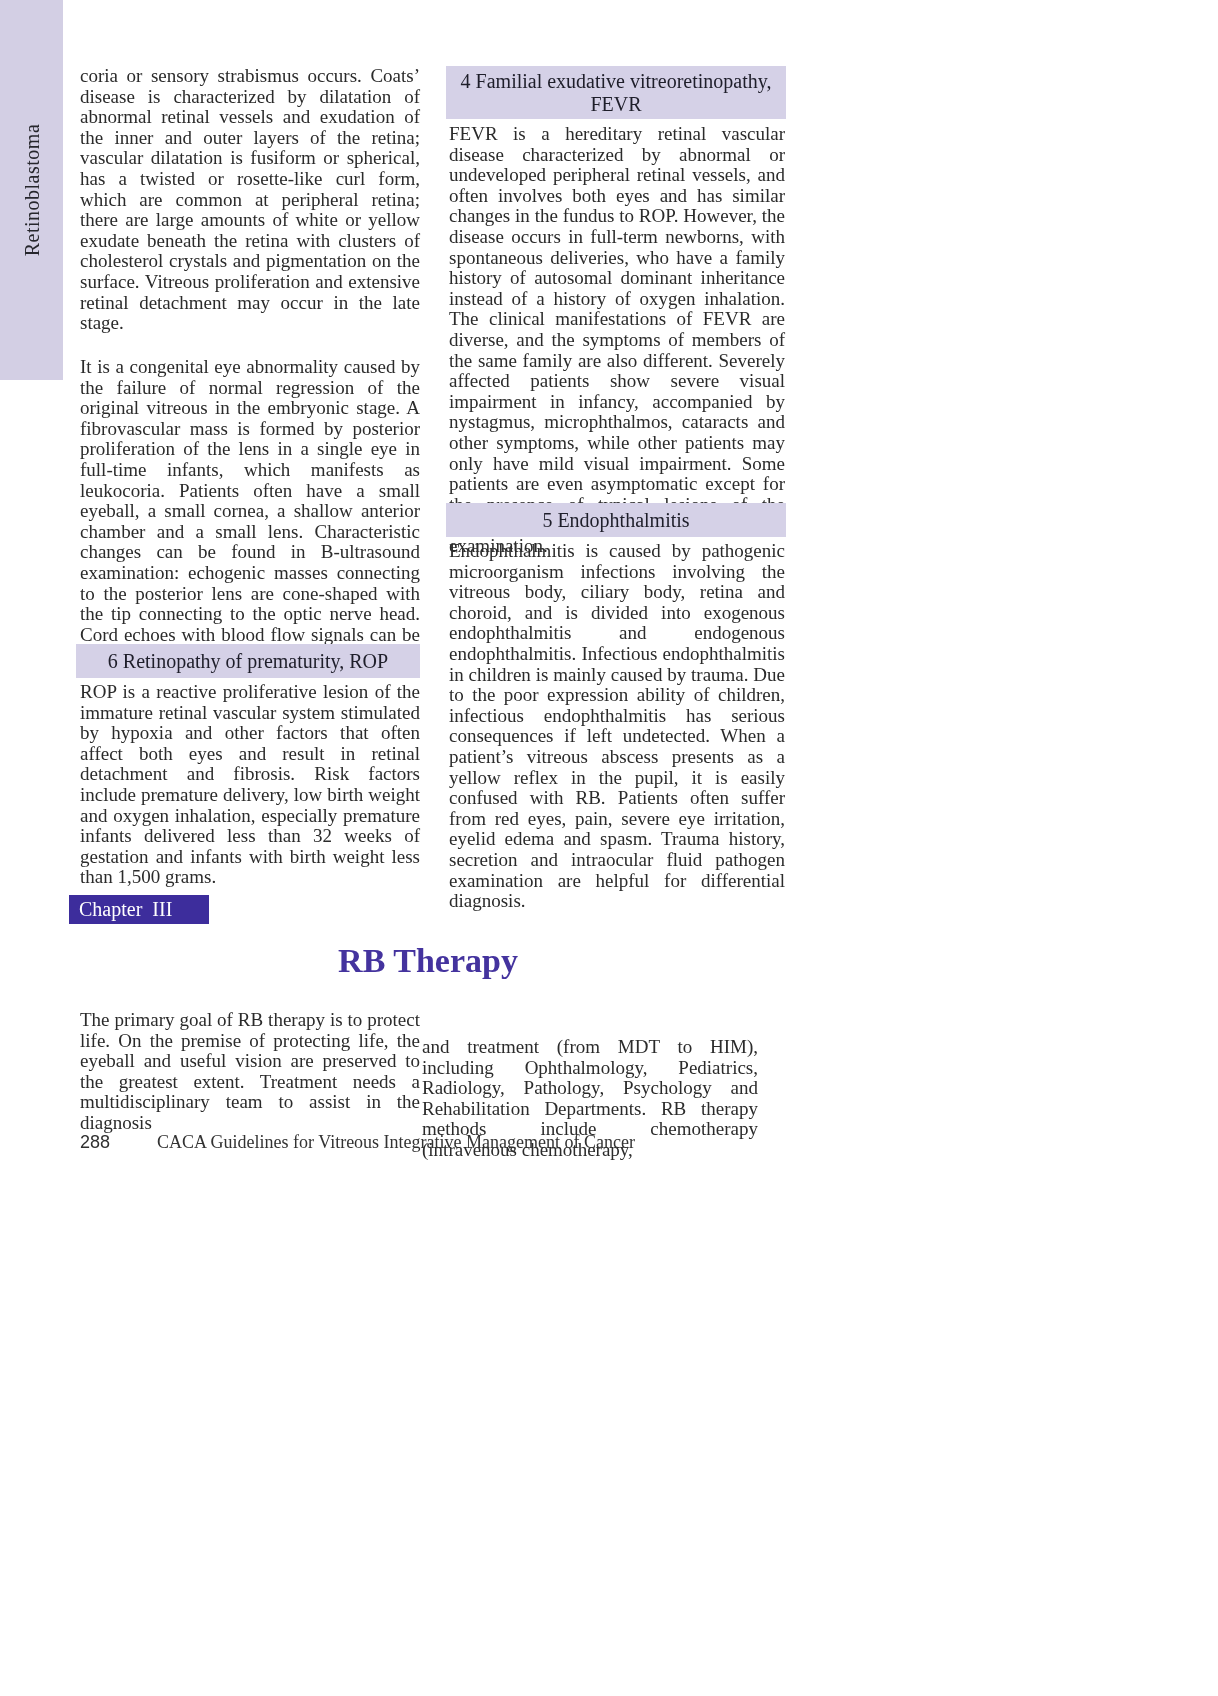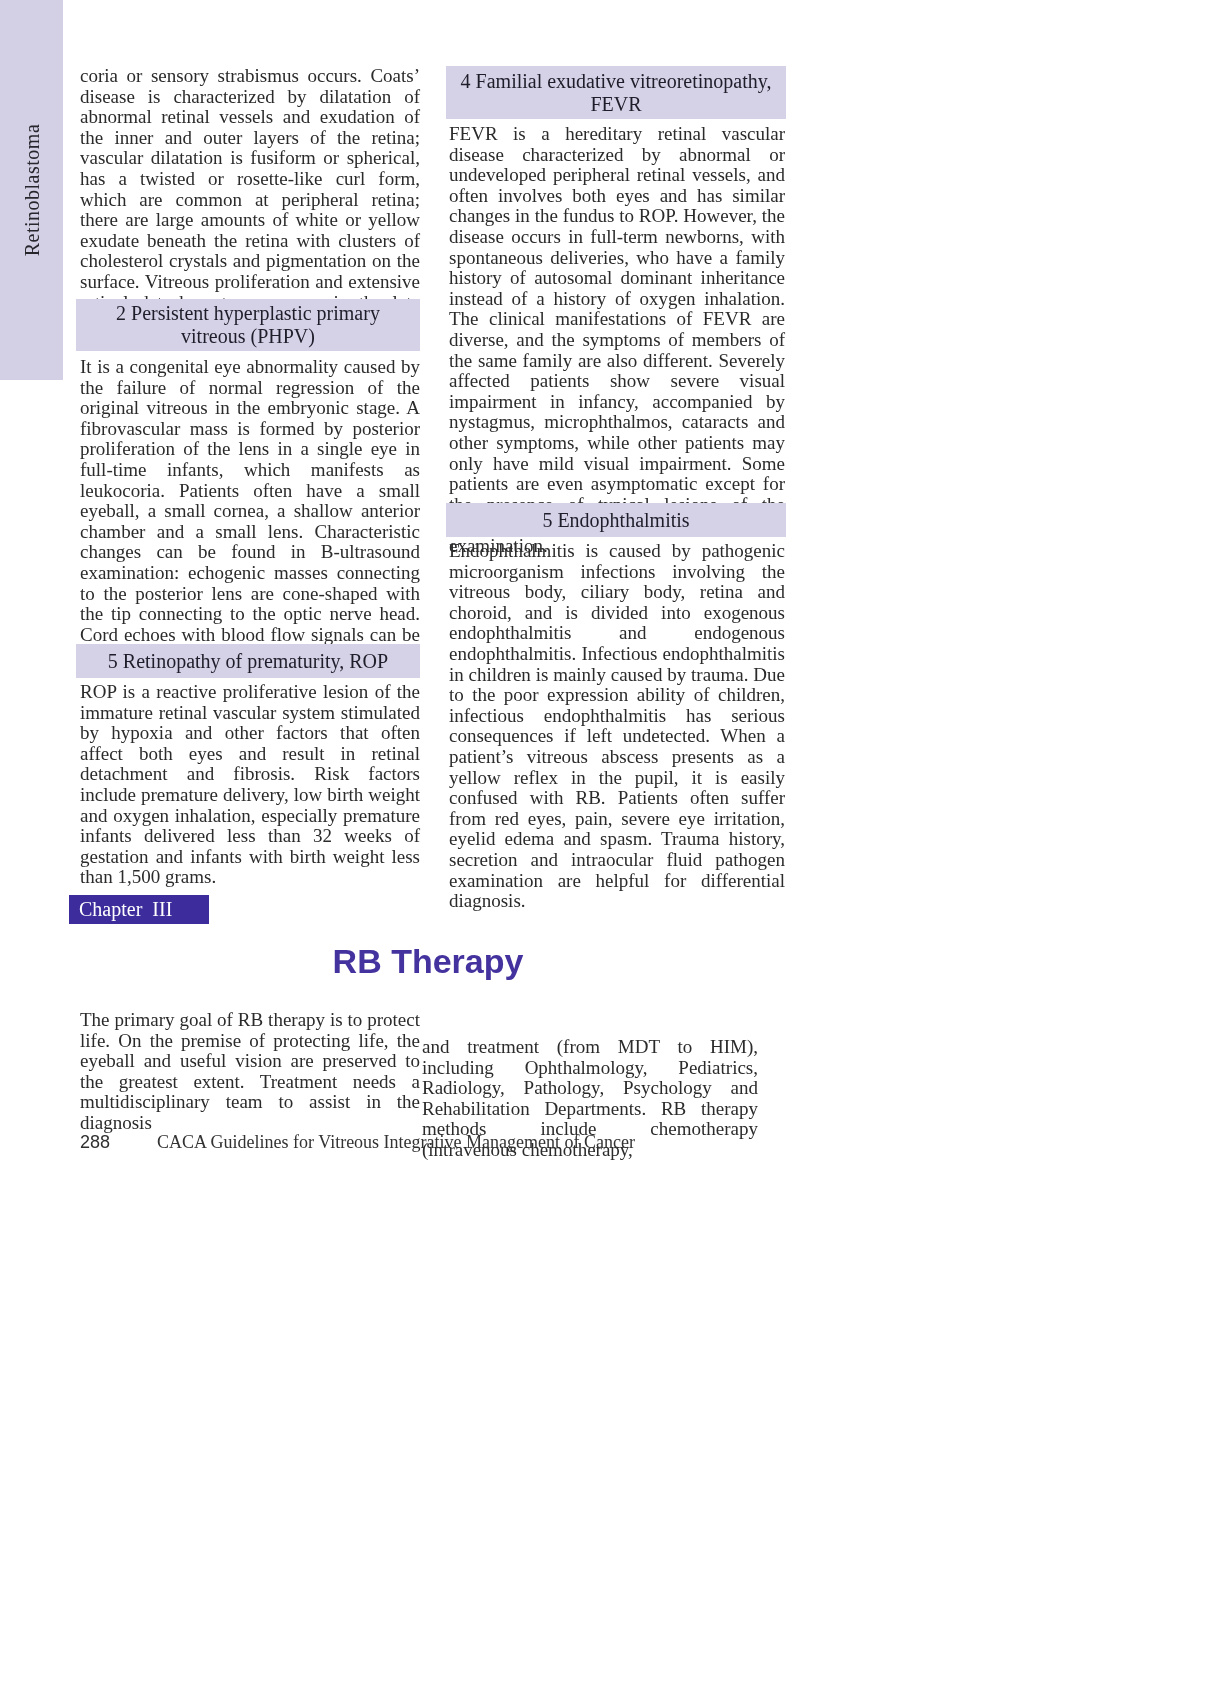--- a/index.html
+++ b/index.html
@@ -47,21 +47,21 @@
   .chapter-box{
     position:absolute;left:69px;top:895px;width:140px;height:29px;
     background:var(--chapter-box-bg,#3d2d9c);
     color:#ffffff;font-size:20px;line-height:29px;
     padding-left:10px;box-sizing:border-box;
     word-spacing:5px;
   }
   .chapter-title{
     position:absolute;left:70px;top:942px;width:716px;margin:0;
     text-align:center;
-    font-family:Liberation Sans, sans-serif;
+    font-family:Liberation Serif, serif;
     font-weight:bold;font-size:34px;
     color:var(--title-color,#44339e);
   }
 
   
   .footer{
     position:absolute;left:80px;top:1132px;width:700px;
     display:flex;align-items:baseline;
     font-size:18px;color:#2f2f2f;
   }
@@ -78,25 +78,24 @@
 <body>
 
 <div class="page">
 
   <div class="sidebar-tab">
     <span class="sidebar-label">Retinoblastoma</span>
   </div>
 
   <p class="body-text" style="left:80px;top:66px;width:340px;">coria or sensory strabismus occurs. Coats’ disease is characterized by dilatation of abnormal retinal vessels and exudation of the inner and outer layers of the retina; vascular dilatation is fusiform or spherical, has a twisted or rosette-like curl form, which are common at peripheral retina; there are large amounts of white or yellow exudate beneath the retina with clusters of cholesterol crystals and pigmentation on the surface. Vitreous proliferation and extensive retinal detachment may occur in the late stage.</p>
 
-  <h2 class="heading-box" style="left:76px;top:299px;width:344px;height:52px;">2 Persistent hyperplastic primary vitreous (PHPV)</h2>
 
   <p class="body-text" style="left:80px;top:357px;width:340px;">It is a congenital eye abnormality caused by the failure of normal regression of the original vitreous in the embryonic stage. A fibrovascular mass is formed by posterior proliferation of the lens in a single eye in full-time infants, which manifests as leukocoria. Patients often have a small eyeball, a small cornea, a shallow anterior chamber and a small lens. Characteristic changes can be found in B-ultrasound examination: echogenic masses connecting to the posterior lens are cone-shaped with the tip connecting to the optic nerve head. Cord echoes with blood flow signals can be detected in the vitreous by color Doppler.</p>
 
-  <h2 class="heading-box" style="left:76px;top:644px;width:344px;height:34px;">5 Retinopathy of prematurity, ROP</h2>
+  <h2 class="heading-box" style="left:76px;top:644px;width:344px;height:34px;">6 Retinopathy of prematurity, ROP</h2>
 
   <p class="body-text" style="left:80px;top:682px;width:340px;">ROP is a reactive proliferative lesion of the immature retinal vascular system stimulated by hypoxia and other factors that often affect both eyes and result in retinal detachment and fibrosis. Risk factors include premature delivery, low birth weight and oxygen inhalation, especially premature infants delivered less than 32 weeks of gestation and infants with birth weight less than 1,500 grams.</p>
 
   <h2 class="heading-box" style="left:446px;top:66px;width:340px;height:53px;">4 Familial exudative vitreoretinopathy, FEVR</h2>
 
   <p class="body-text" style="left:449px;top:124px;width:336px;">FEVR is a hereditary retinal vascular disease characterized by abnormal or undeveloped peripheral retinal vessels, and often involves both eyes and has similar changes in the fundus to ROP. However, the disease occurs in full-term newborns, with spontaneous deliveries, who have a family history of autosomal dominant inheritance instead of a history of oxygen inhalation. The clinical manifestations of FEVR are diverse, and the symptoms of members of the same family are also different. Severely affected patients show severe visual impairment in infancy, accompanied by nystagmus, microphthalmos, cataracts and other symptoms, while other patients may only have mild visual impairment. Some patients are even asymptomatic except for the presence of typical lesions of the peripheral retina during fundus examination.</p>
 
   <h2 class="heading-box" style="left:446px;top:503px;width:340px;height:34px;">5 Endophthalmitis</h2>
 
   <p class="body-text" style="left:449px;top:541px;width:336px;">Endophthalmitis is caused by pathogenic microorganism infections involving the vitreous body, ciliary body, retina and choroid, and is divided into exogenous endophthalmitis and endogenous endophthalmitis. Infectious endophthalmitis in children is mainly caused by trauma. Due to the poor expression ability of children, infectious endophthalmitis has serious consequences if left undetected. When a patient’s vitreous abscess presents as a yellow reflex in the pupil, it is easily confused with RB. Patients often suffer from red eyes, pain, severe eye irritation, eyelid edema and spasm. Trauma history, secretion and intraocular fluid pathogen examination are helpful for differential diagnosis.</p>

